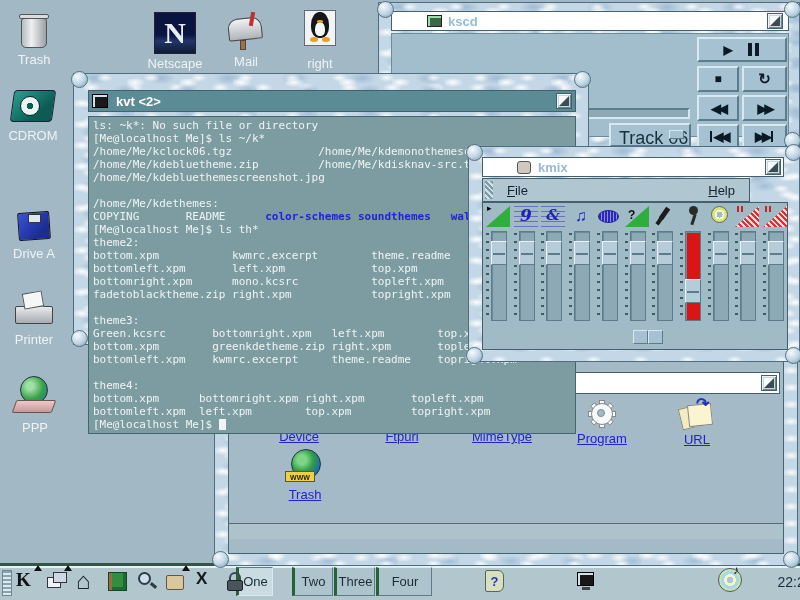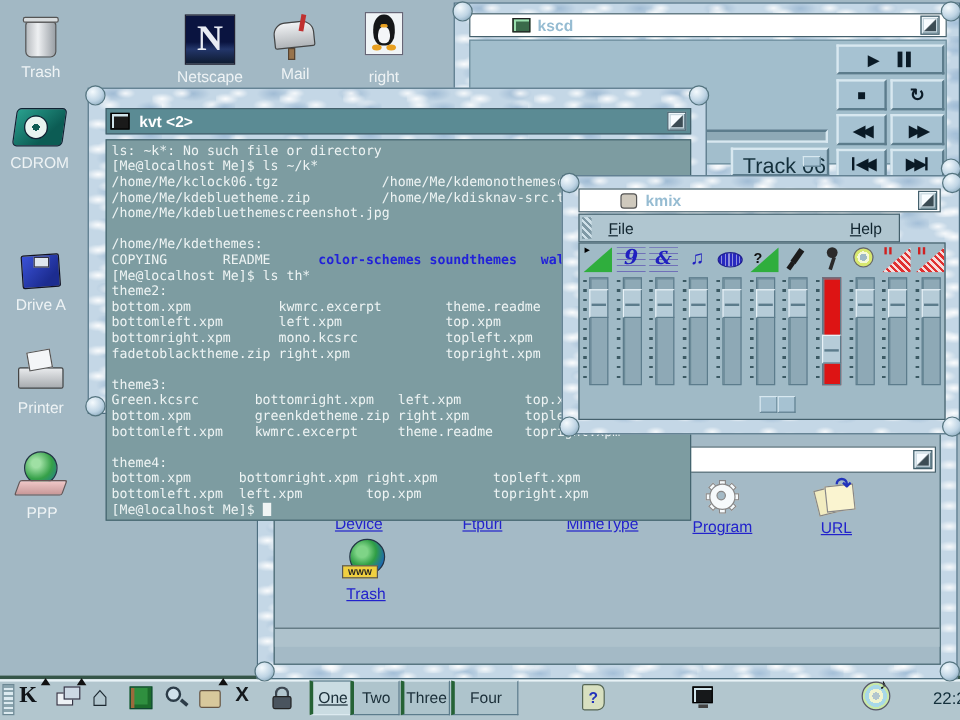--- a/index.html
+++ b/index.html
@@ -410,21 +410,21 @@
   <div class="uparrow"></div>
 </div>
 <div class="picon" data-name="xkill-button" style="left:196px;z-index:11;">
   <span data-name="x-icon" style="font-size:17px;font-weight:bold;color:#14181c;">X</span>
 </div>
 <div class="picon" data-name="lock-screen-button" style="left:226px;top:570px;z-index:11;">
   <div data-name="padlock-icon" style="position:absolute;left:3px;top:2px;width:12px;height:9px;border:2px solid #3c4650;border-bottom:none;border-radius:7px 7px 0 0;"></div>
   <div style="position:absolute;left:1px;top:10px;width:16px;height:11px;background:#4a545e;border:1px solid #222;border-radius:2px;"></div>
 </div>
 
-<div class="pbtn pbtn-down" data-name="desktop-button-one" style="left:258px;width:37px;text-decoration:underline;">
+<div class="pbtn pbtn-down" data-name="desktop-button-one" style="left:236px;width:37px;">
   <span data-name="desktop-button-label">One</span>
   </div>
 <div class="pbtn pbtn-up" data-name="desktop-button-two" style="left:292px;width:41px;">
   <span data-name="desktop-button-label">Two</span>
   </div>
 <div class="pbtn pbtn-up" data-name="desktop-button-three" style="left:334px;width:41px;">
   <span data-name="desktop-button-label">Three</span>
   </div>
 <div class="pbtn pbtn-up" data-name="desktop-button-four" style="left:376px;width:56px;">
   <span data-name="desktop-button-label">Four</span>

